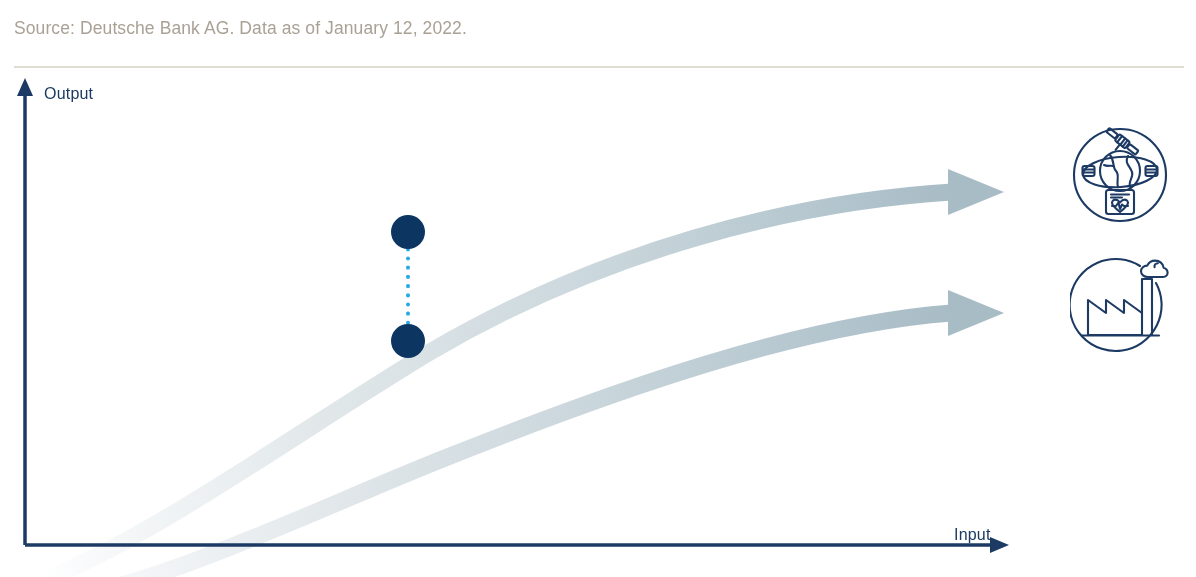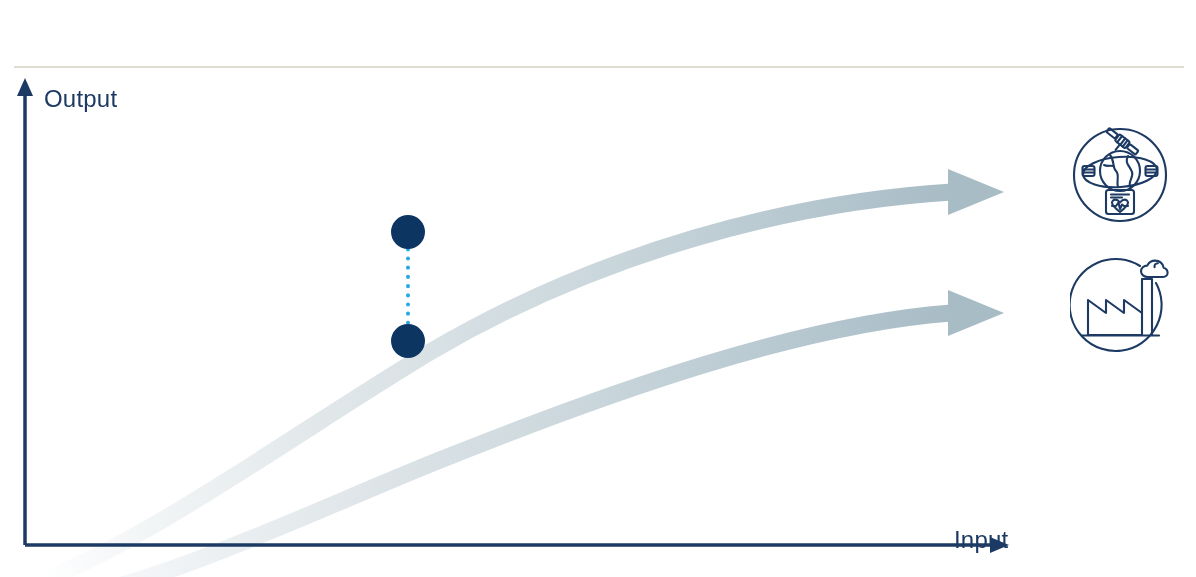--- a/index.html
+++ b/index.html
@@ -51,21 +51,21 @@
     left: 0;
     top: 0;
     width: 1196px;
     height: 507px;
     display: block;
   }
 
   
   .axis-label {
     position: absolute;
-    font-size: 24px;
+    font-size: 16px;
     color: #1c3a63;
     white-space: nowrap;
     letter-spacing: 0.2px;
   }
   .axis-label.y-axis-label { left: 44px; top: 15px; }
   .axis-label.x-axis-label { left: 954px; top: 456px; }
 
   
   .icon-stack {
     position: absolute;
@@ -78,20 +78,21 @@
     height: 100px;
     display: block;
   }
   .side-icon + .side-icon { margin-top: 30px; }
 </style>
 </head>
 <body>
 
 <div id="page">
 
+  <div class="source-note">Source: Deutsche Bank AG. Data as of January 12, 2022.</div>
 
   <div class="header-divider"></div>
 
   <div class="chart-area">
 
     <svg class="chart-svg" viewBox="0 0 1196 507">
       <defs>
         <linearGradient id="bandFadeTop" x1="0" y1="0" x2="1" y2="0">
           <stop offset="0%" stop-color="#ffffff" stop-opacity="1"></stop>
           <stop offset="8%" stop-color="#f6f8f9" stop-opacity="1"></stop>

